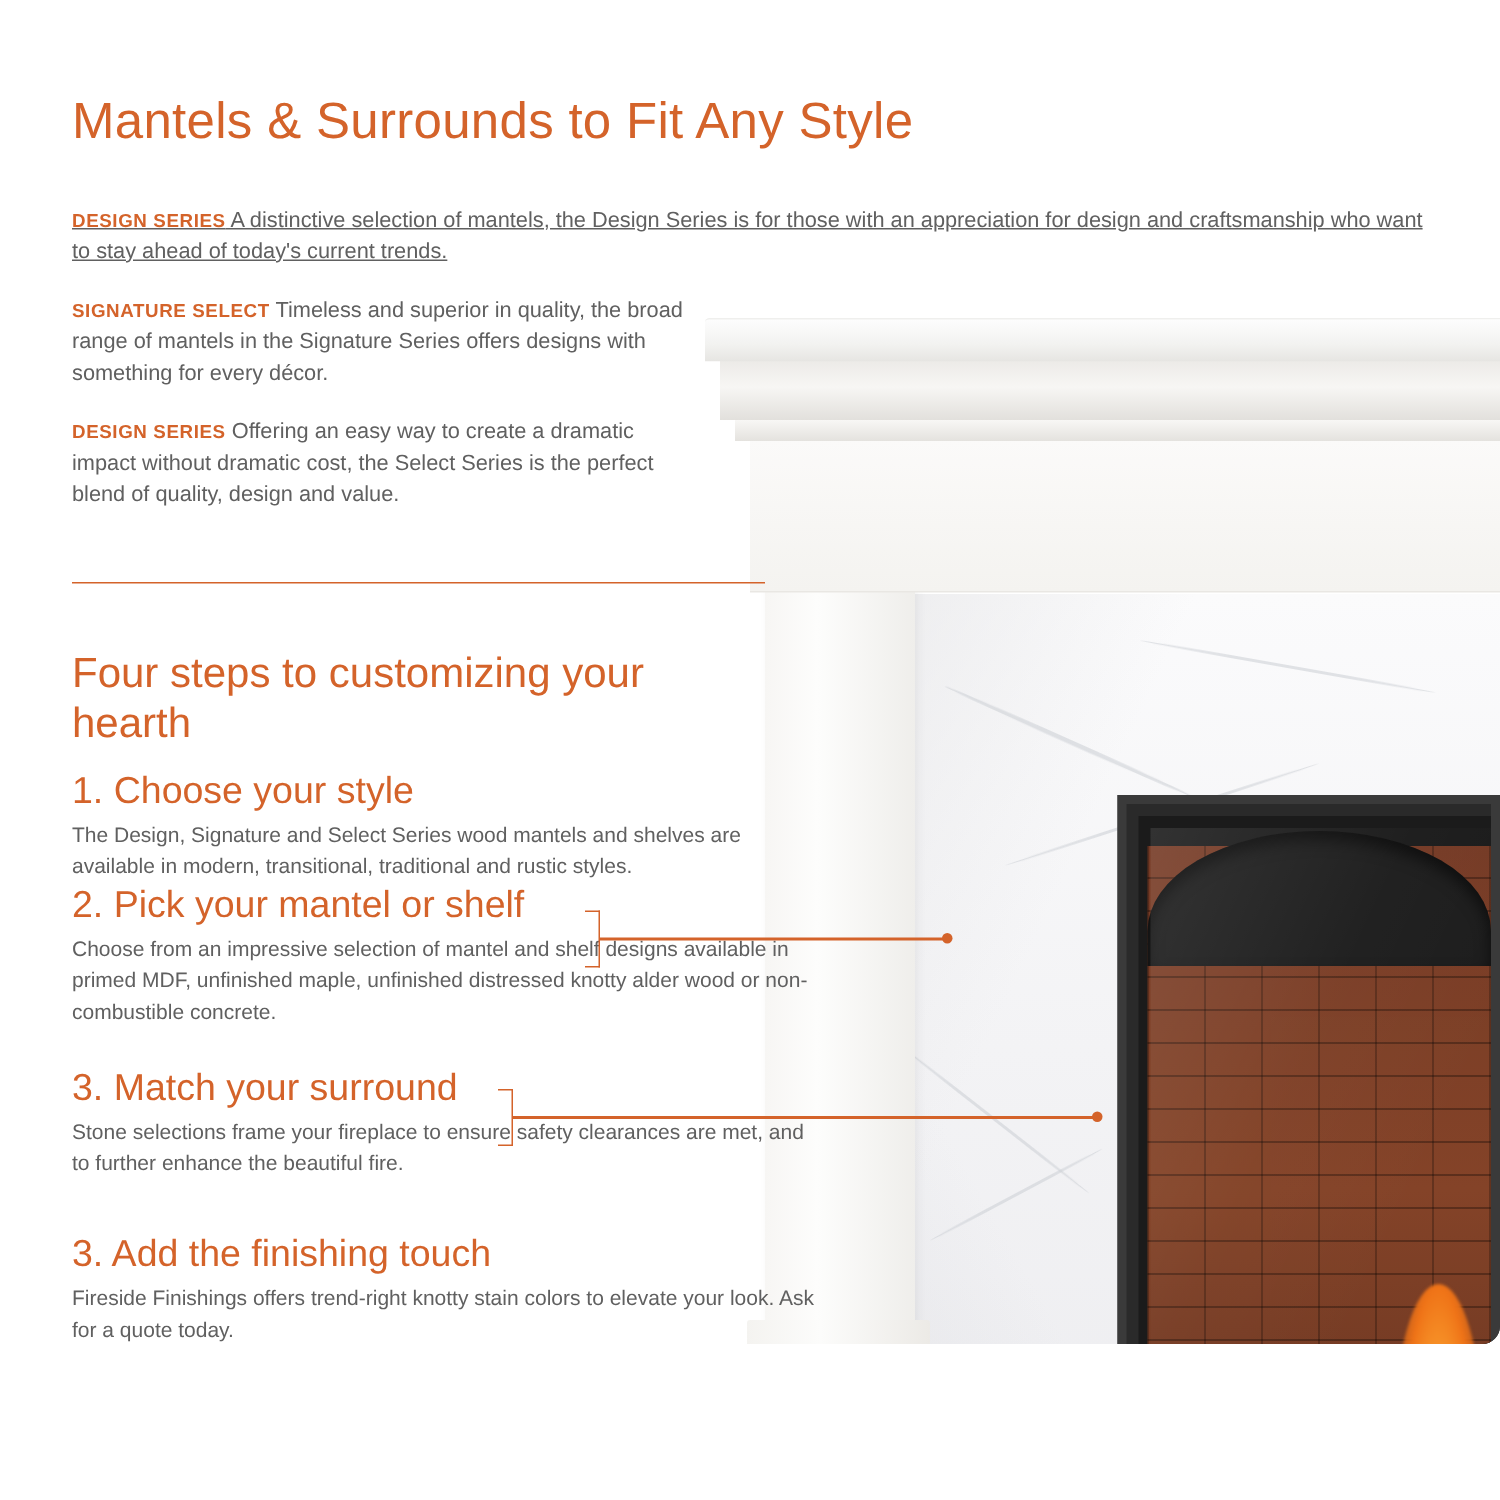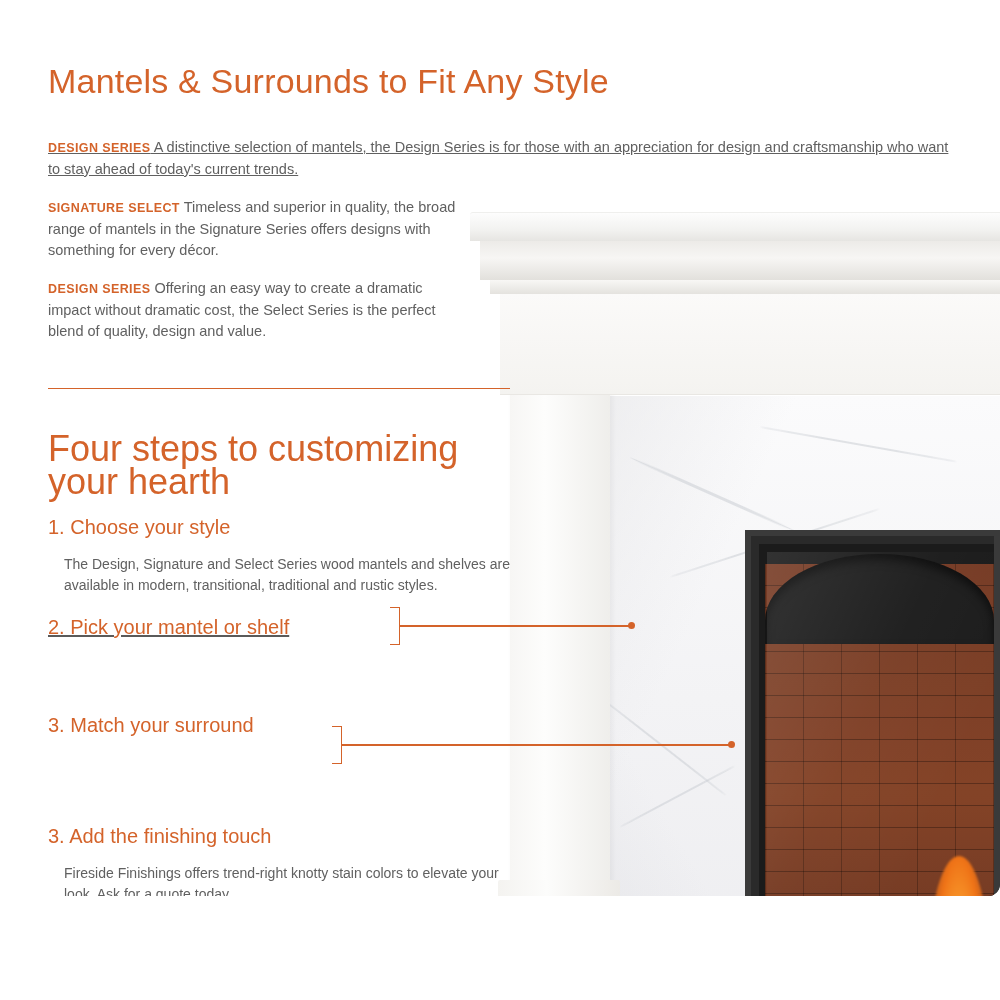--- a/index.html
+++ b/index.html
@@ -255,47 +255,47 @@
     width: 462px;
     height: 1px;
     background: #d4632a;
   }
 
   h2.subhead {
     position: absolute;
     left: 48px;
     top: 432px;
     margin: 0;
-    font-size: 36px;
+    font-size: 28px;
     font-weight: 400;
     color: #d4632a;
     line-height: 33px;
     width: 420px;
   }
 
   .step {
     position: absolute;
     left: 48px;
     width: 500px;
   }
   .step .step-title {
     margin: 0 0 8px 0;
-    font-size: 20px;
+    font-size: 25px;
     font-weight: 400;
     color: #d4632a;
     line-height: 22px;
   }
   .step .step-body {
-    margin: 16px;
+    margin: 0;
     font-size: 14px;
     line-height: 21px;
     color: #606060;
   }
   .step.s1 { top: 516px; }
-  .step.s2 { top: 616px; text-decoration: underline; }
+  .step.s2 { top: 592px; }
   .step.s3 { top: 714px; }
   .step.s4 { top: 825px; }
 
   
   .leader {
     position: absolute;
     z-index: 6;
   }
   .leader .bracket {
     position: absolute;
@@ -396,24 +396,26 @@
 
     <h2 class="subhead">Four steps to customizing your hearth</h2>
 
     <div class="step s1">
       <p class="step-title">1. Choose your style</p>
       <p class="step-body">The Design, Signature and Select Series wood mantels and shelves are available in modern, transitional, traditional and rustic styles.</p>
     </div>
 
     <div class="step s2">
       <p class="step-title">2. Pick your mantel or shelf</p>
+      <p class="step-body">Choose from an impressive selection of mantel and shelf designs available in primed MDF, unfinished maple, unfinished distressed knotty alder wood or non-combustible concrete.</p>
     </div>
 
     <div class="step s3">
       <p class="step-title">3. Match your surround</p>
+      <p class="step-body">Stone selections frame your fireplace to ensure safety clearances are met, and to further enhance the beautiful fire.</p>
     </div>
 
     <div class="step s4">
       <p class="step-title">3. Add the finishing touch</p>
       <p class="step-body">Fireside Finishings offers trend-right knotty stain colors to elevate your look. Ask for a quote today.</p>
     </div>
 
   </div>
 
   <div class="leader l1">

